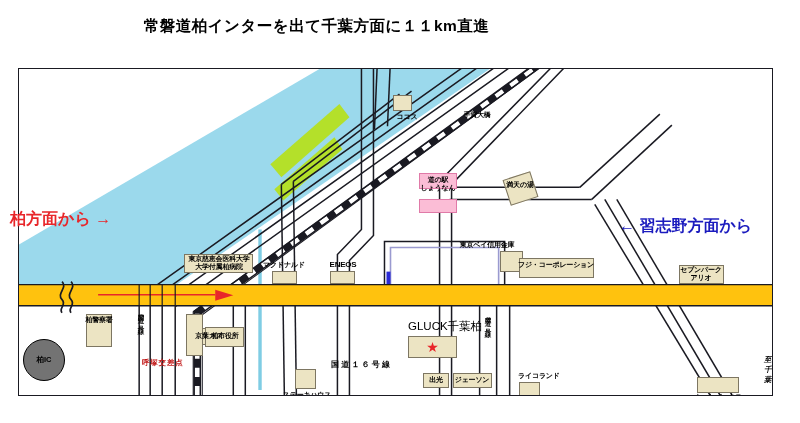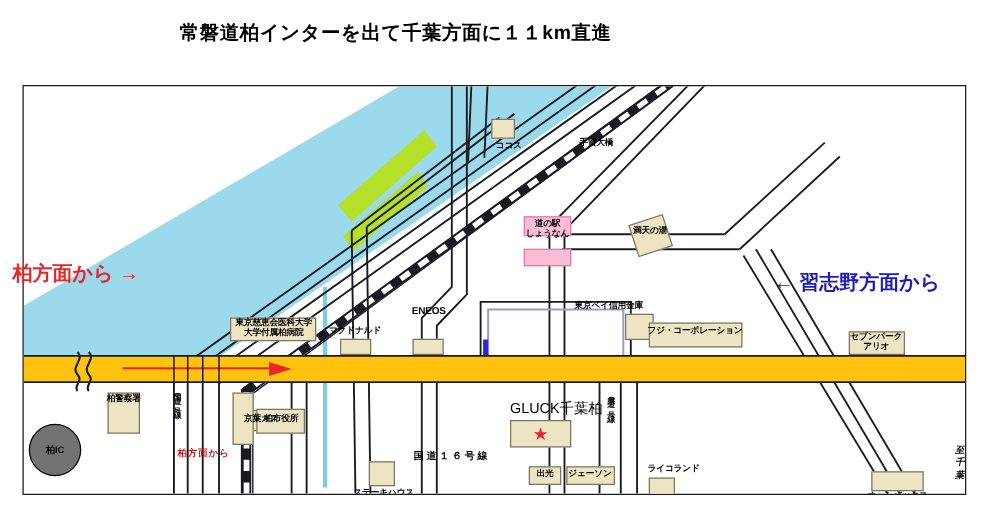--- a/index.html
+++ b/index.html
@@ -261,21 +261,21 @@
     </div>
 
     <div class="lbl c" style="left:190px; top:263px;">京葉ガス</div>
 
     <div class="lbl c" style="left:80px; top:247px;">柏警察署</div>
 
     <div class="lbl c" style="left:206px; top:263px;">柏市役所</div>
 
     <div class="lbl c" style="left:265px; top:192px;">マクドナルド</div>
 
-    <div class="lbl c" style="left:324px; top:176px; font-size:8px;">ENEOS</div>
+    <div class="lbl c" style="left:324px; top:192px; font-size:8px;">ENEOS</div>
 
     <div class="lbl c" style="left:388px; top:44px;">ココス</div>
 
     <div class="lbl c" style="left:419px; top:107px;">
       <span>道の駅</span><br>
       <span>しょうなん</span>
     </div>
 
     <div class="lbl c" style="left:501px; top:112px;">満天の湯</div>
 
@@ -297,21 +297,21 @@
 
     <div class="lbl c" style="left:453px; top:307px;">ジェーソン</div>
 
     <div class="lbl" style="left:499px; top:303px;">ライコランド</div>
 
     <div class="lbl c" style="left:699px; top:324px;">オートバックス</div>
 
     <div class="lbl c" style="left:458px; top:42px;">手賀大橋</div>
 
     <div id="route16-label">国道１６号線</div>
-    <div id="crossing-label">柏方面から</div>
+    <div id="crossing-label">呼塚交差点</div>
 
     <div class="vroad" style="left:117px; top:240px;">国道6号線</div>
     <div class="vroad" style="left:464px; top:243px;">県道8号線</div>
 
     <div id="ic-circle">柏IC</div>
 
     <div id="gluck-name">GLUCK千葉柏</div>
     <div id="gluck-box">
       <span id="gluck-star">★</span>
     </div>

